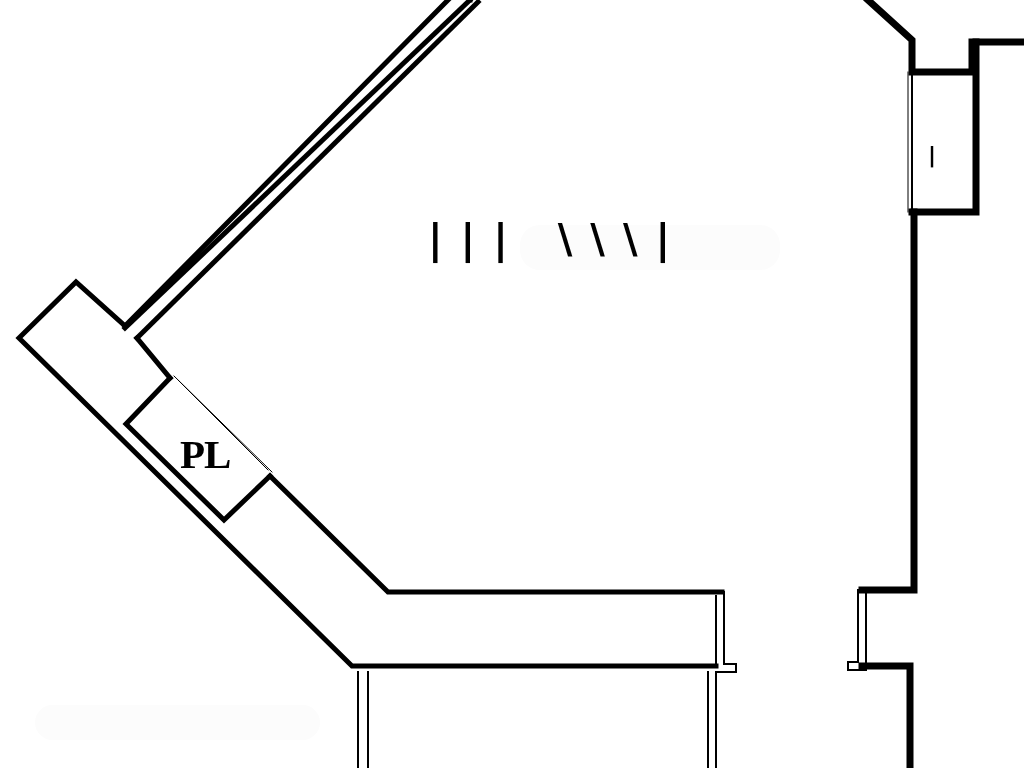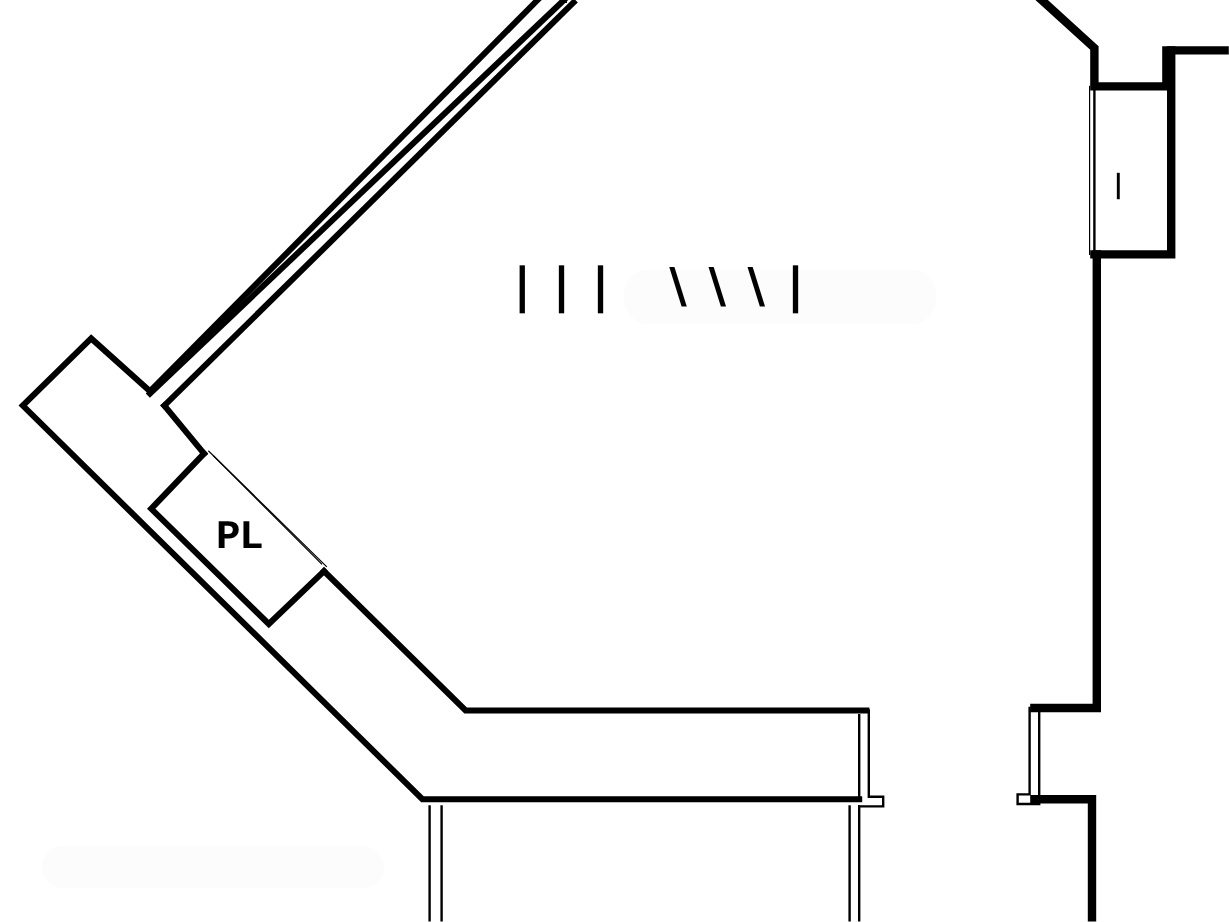--- a/index.html
+++ b/index.html
@@ -4,21 +4,21 @@
   <style>
     html, body { margin: 0; padding: 0; background: #ffffff; }
     body { width: 1024px; height: 768px; overflow: hidden; position: relative; font-family: "DejaVu Sans", sans-serif; }
     #plan { position: absolute; left: 0; top: 0; width: 1024px; height: 768px; }
     .wall { fill: none; stroke: #000; stroke-linejoin: miter; stroke-linecap: square; }
     .thick { stroke-width: 7; }
     .mid { stroke-width: 5; }
     .thin { stroke-width: 2; }
     .hair { stroke-width: 1; }
     .label { position: absolute; color: #000; font-weight: bold; white-space: nowrap; }
-    #label-pl { left: 180px; top: 430px; font-size: 34px; transform: rotate(0deg); letter-spacing: -1px; font-family: Liberation Mono, monospace; }
+    #label-pl { left: 180px; top: 430px; font-size: 41px; transform: rotate(0deg); letter-spacing: -1px; font-family: Liberation Serif, serif; }
     #label-room { left: 428px; top: 216px; font-size: 40px; letter-spacing: 18px; font-family: "DejaVu Sans", sans-serif; }
     #label-closet { left: 928px; top: 142px; font-size: 22px; font-family: "DejaVu Sans", sans-serif; }
     .faint { position: absolute; background: #fcfcfc; border-radius: 20px; }
   </style>
 </head>
 <body>
 
 <div class="faint" style="left:35px;top:705px;width:285px;height:35px;"></div>
 <div class="faint" style="left:520px;top:225px;width:260px;height:45px;"></div>
 

